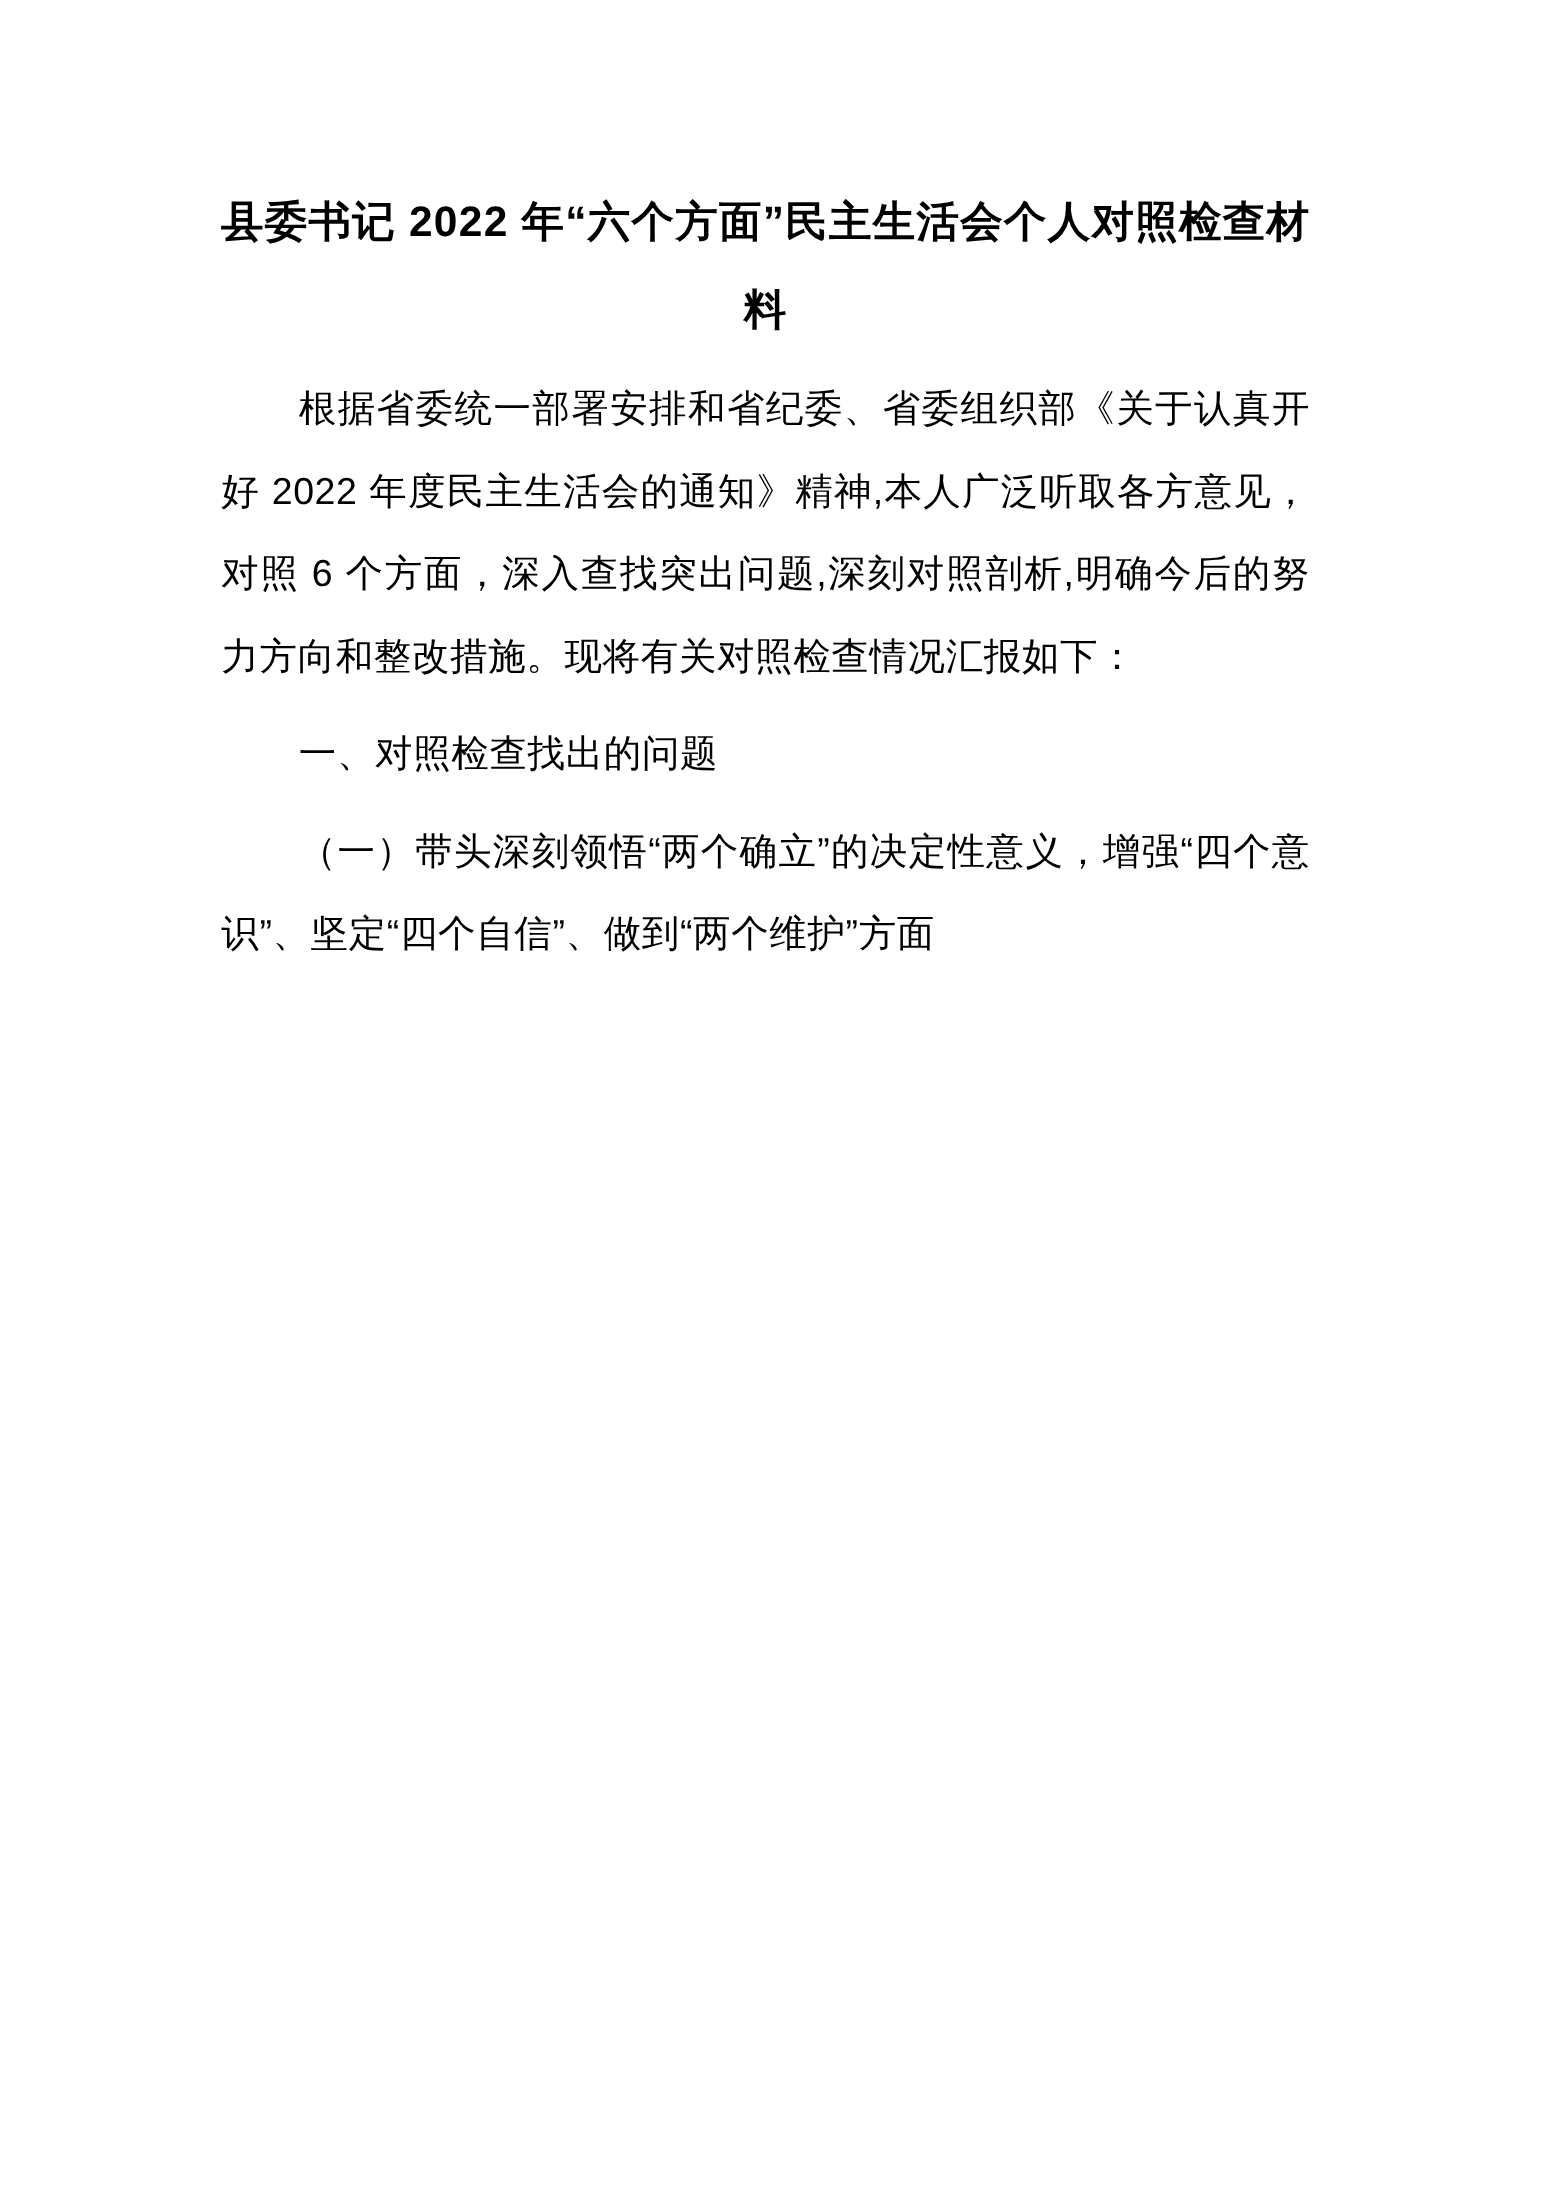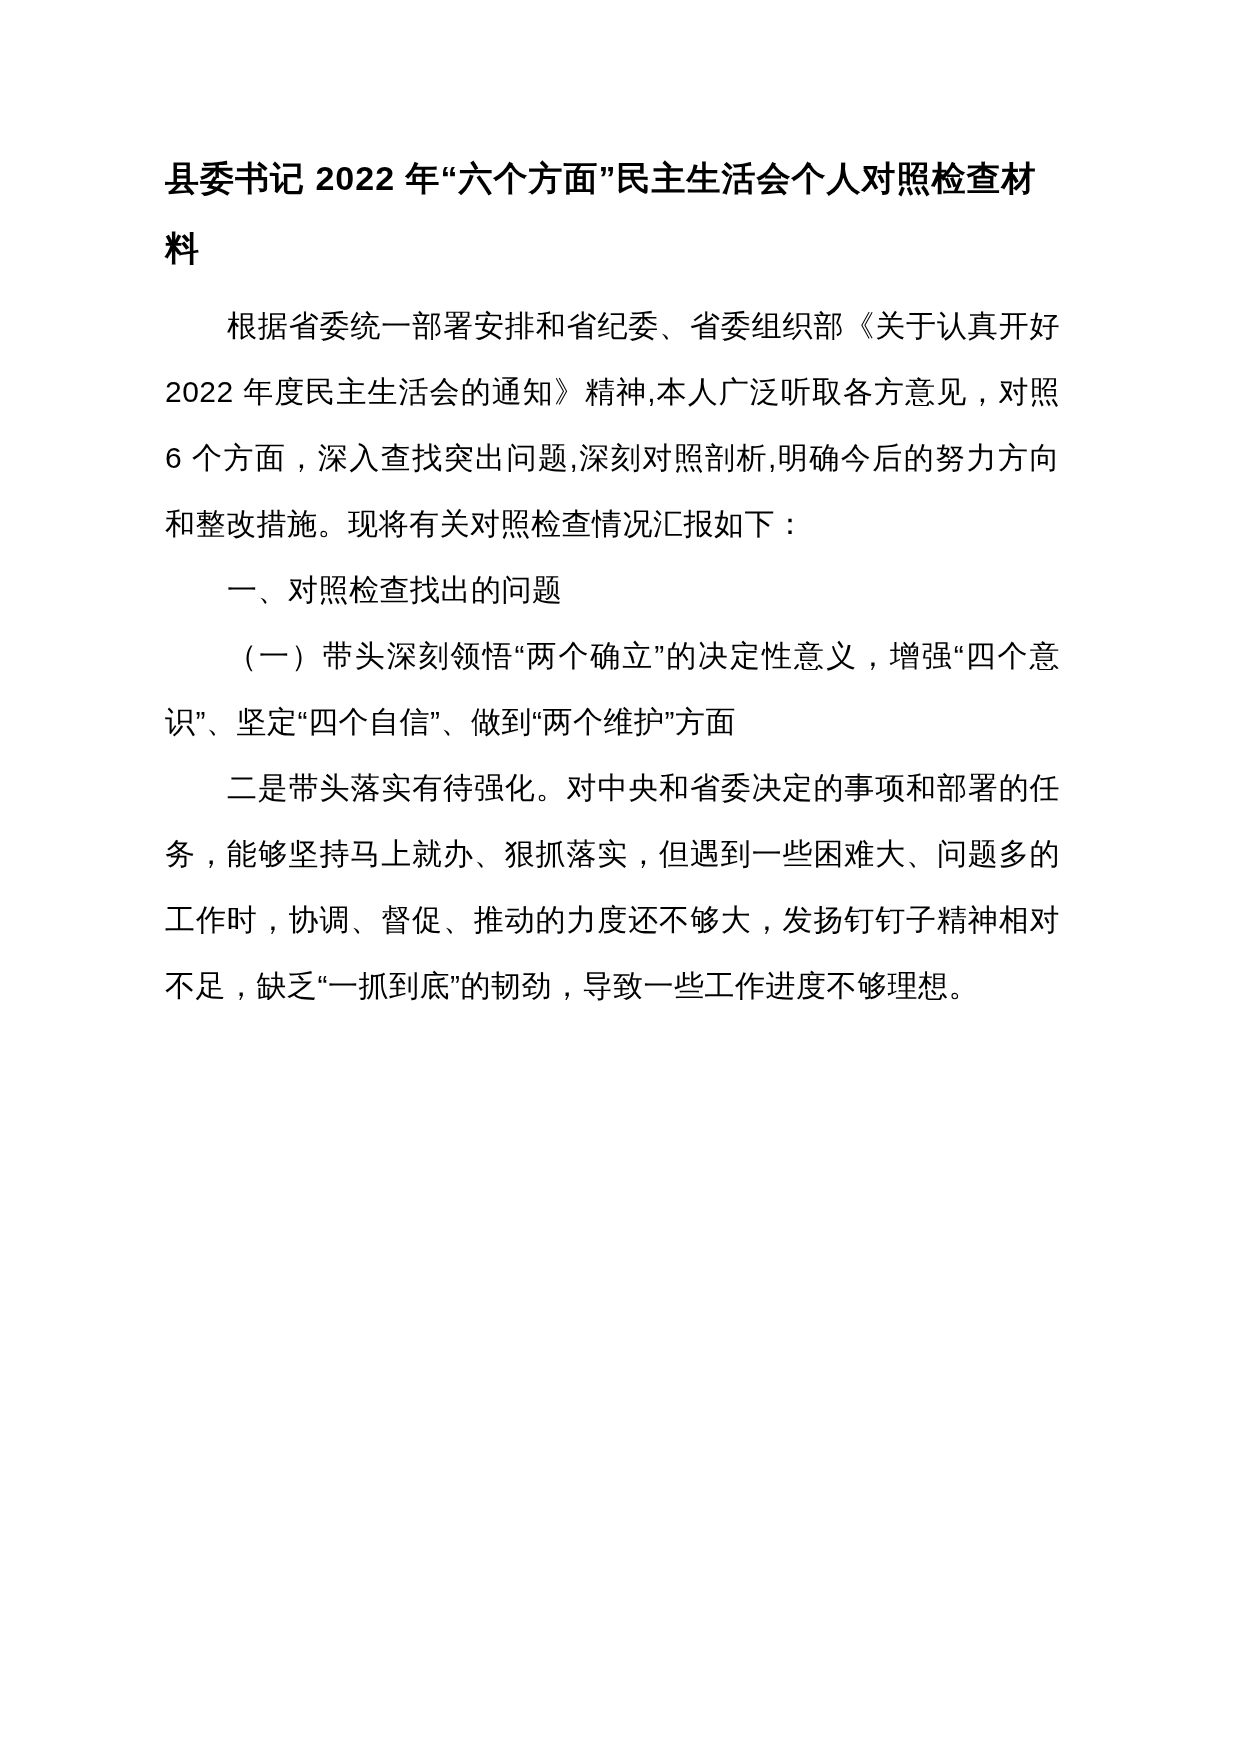--- a/index.html
+++ b/index.html
@@ -16,25 +16,25 @@
     padding: 143px 180px 0 165px;
     font-family: "Liberation Sans", sans-serif;
     color: #000000;
     overflow: hidden;
   }
   .doc-title {
     margin: 0 0 10px 0;
     font-size: 34px;
     font-weight: bold;
     line-height: 70px;
-    text-align: left;
+    text-align: center;
     letter-spacing: 1px;
   }
   .para {
-    margin: 0;
+    margin: 12px;
     font-size: 30px;
     line-height: 66px;
     letter-spacing: 0.5px;
     text-align: justify;
     text-indent: 62px;
   }
   .para.bold {
     font-weight: normal;
   }
 </style>
@@ -44,15 +44,14 @@
 <div class="page">
   <h1 class="doc-title">县委书记 2022 年“六个方面”民主生活会个人对照检查材料</h1>
 
   <p class="para">根据省委统一部署安排和省纪委、省委组织部《关于认真开好 2022 年度民主生活会的通知》精神,本人广泛听取各方意见，对照 6 个方面，深入查找突出问题,深刻对照剖析,明确今后的努力方向和整改措施。现将有关对照检查情况汇报如下：</p>
 
   <p class="para bold">一、对照检查找出的问题</p>
 
   <p class="para bold">（一）带头深刻领悟“两个确立”的决定性意义，增强“四个意识”、坚定“四个自信”、做到“两个维护”方面</p>
 
 
-  <p class="para">二是带头落实有待强化。对中央和省委决定的事项和部署的任务，能够坚持马上就办、狠抓落实，但遇到一些困难大、问题多的工作时，协调、督促、推动的力度还不够大，发扬钉钉子精神相对不足，缺乏“一抓到底”的韧劲，导致一些工作进度不够理想。</p>
 
 </div>
 
 </body></html>

